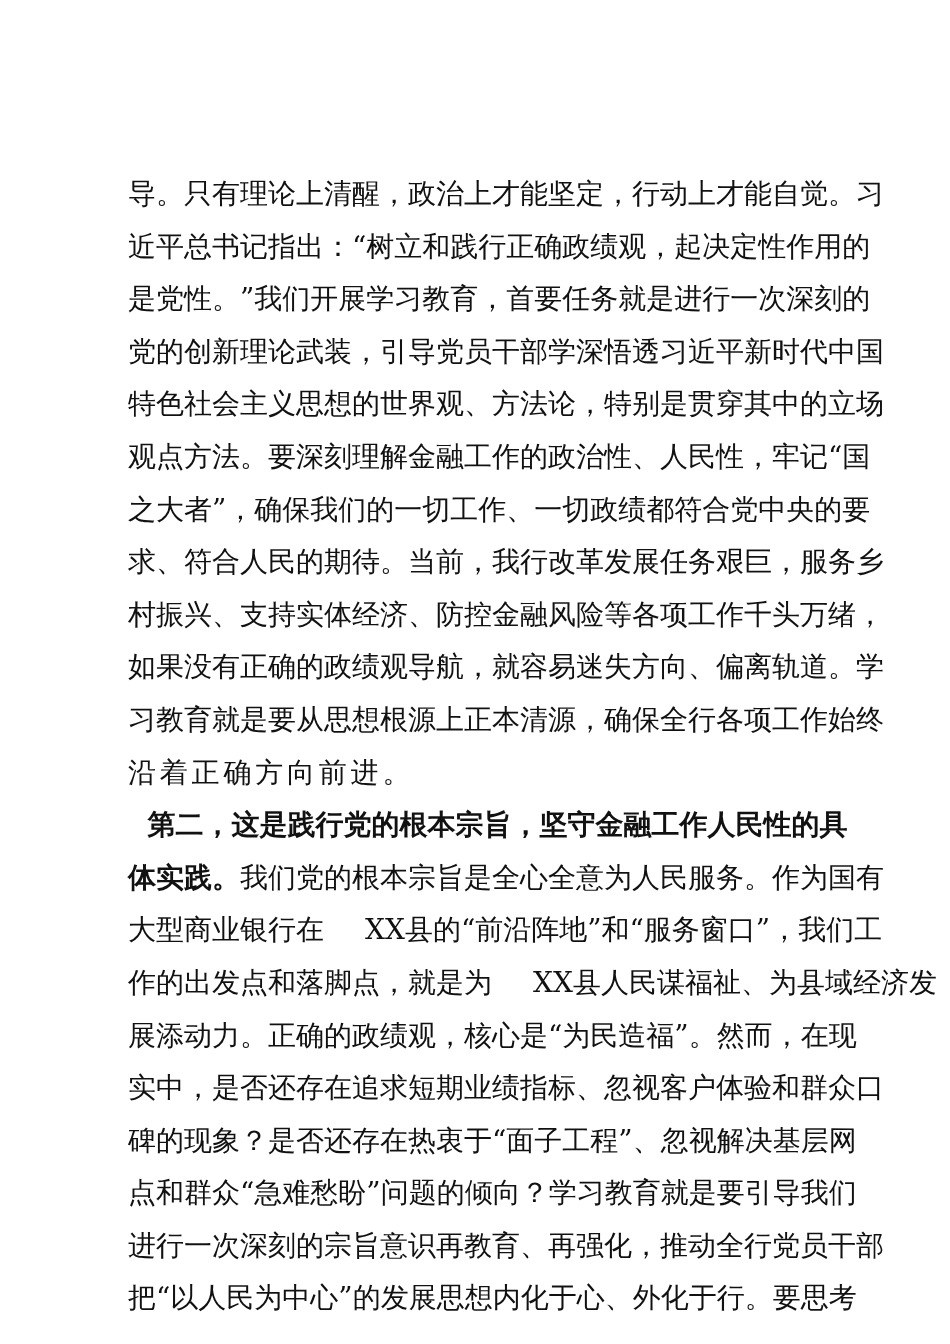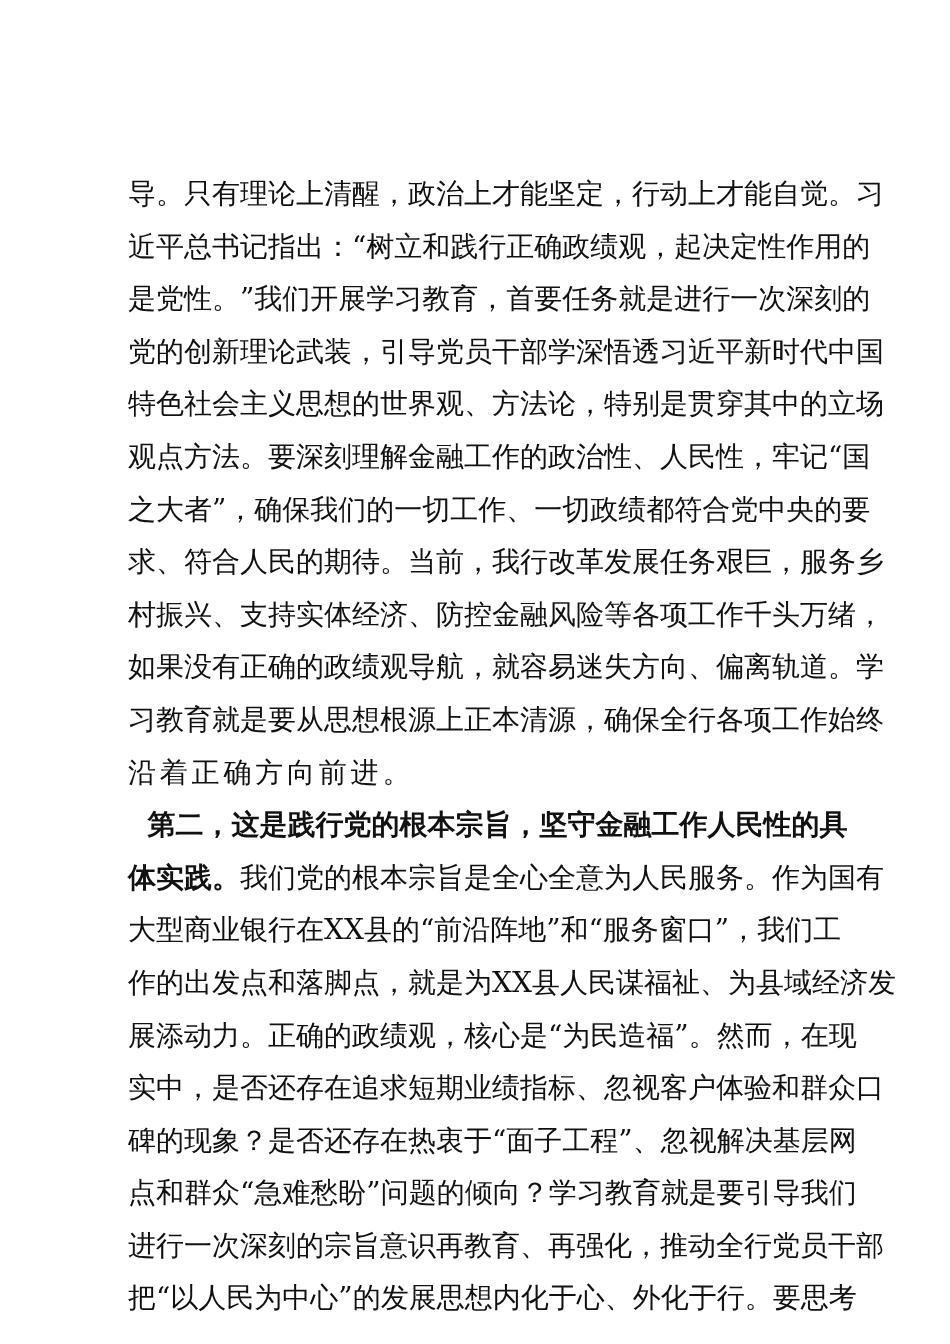--- a/index.html
+++ b/index.html
@@ -9,21 +9,21 @@
   .line {
     height: 52.6px; line-height: 52.6px;
     font-family: "DejaVu Serif", "Liberation Serif", serif;
     font-size: 28px; color: #111;
     white-space: nowrap;
     display: flex; justify-content: space-between;
   }
   .line.last { justify-content: flex-start; }
   .line.last span.ch { margin-right: 3.8px; }
   .ch { display: inline-block; width: 28px; text-align: center; }
-  .ch.latin { width: auto; }
+  .ch.latin { width: auto; margin-left: 41px; }
   .ch.bold { font-weight: bold; }
 </style>
 </head>
 <body>
 
 <div class="page">
   <div class="body-text" id="body-text">
       <div class="line">
         <span class="ch">导</span>
         <span class="ch">。</span>

